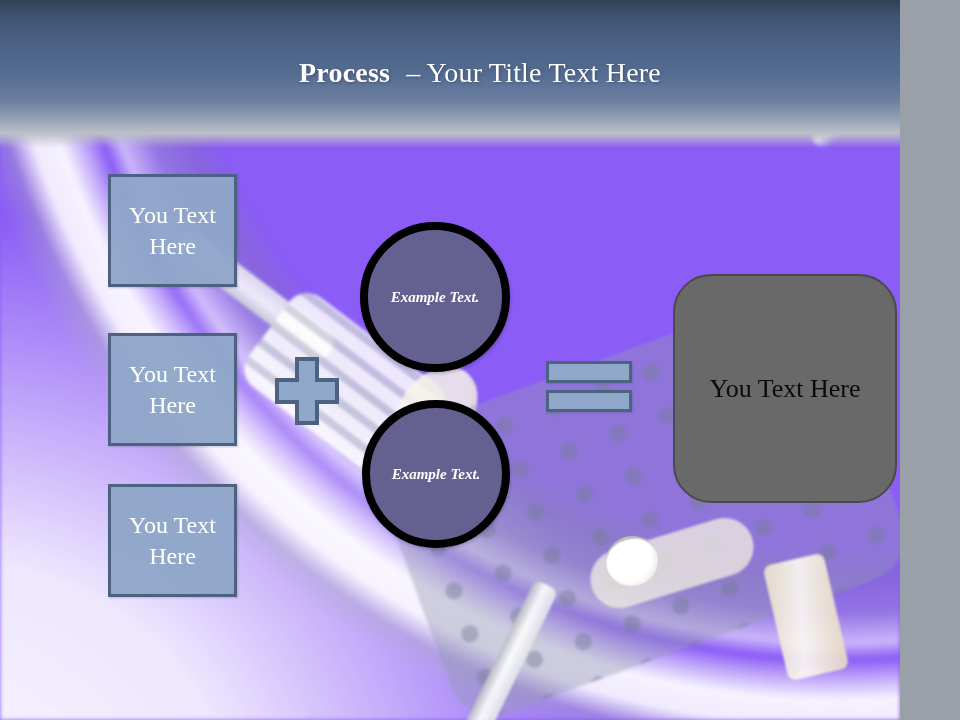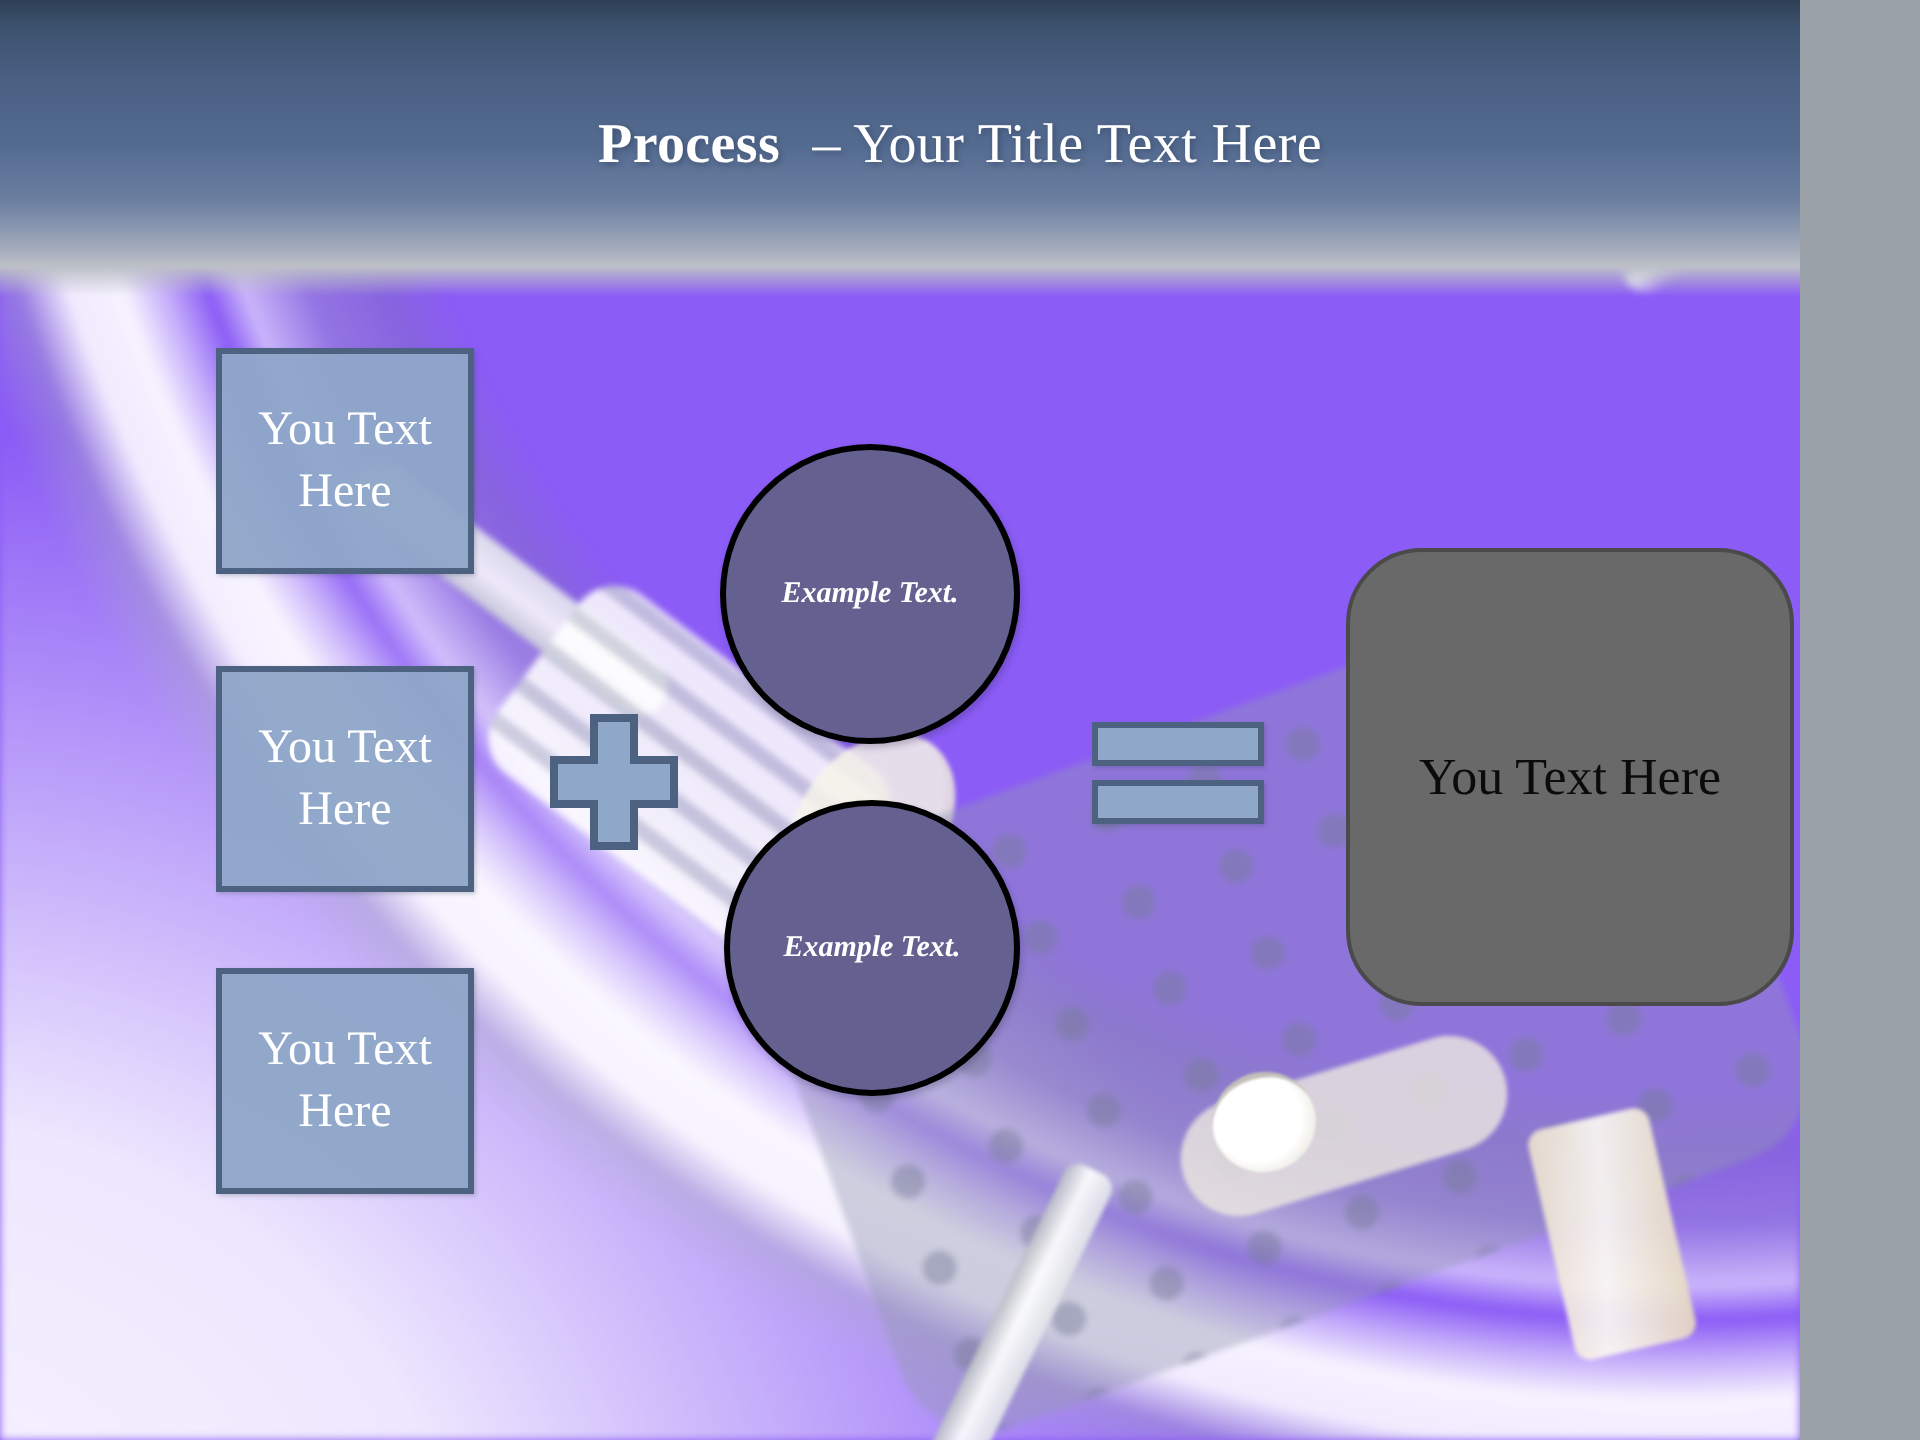--- a/index.html
+++ b/index.html
@@ -106,21 +106,21 @@
   }
   #input-box-1{top:174px;}
   #input-box-2{top:333px;}
   #input-box-3{top:484px;}
 
   .plus-wrap{position:absolute;left:274px;top:356px;width:66px;height:70px;}
 
   .example-circle{
     position:absolute;border-radius:50%;
     background:#646190;
-    border:3px solid #000000;
+    border:8px solid #000000;
     display:flex;align-items:center;justify-content:center;text-align:center;
     color:#ffffff;font-size:15px;font-weight:bold;font-style:italic;line-height:25px;
     box-shadow:1px 2px 3px rgba(40,40,70,0.25);
   }
   #circle-1{left:360px;top:222px;width:150px;height:150px;}
   #circle-2{left:362px;top:400px;width:148px;height:148px;}
 
   .equals-wrap{position:absolute;left:546px;top:361px;width:86px;}
   .equals-bar{
     width:86px;height:22px;background:#8fa7c9;border:3px solid #4d6280;

